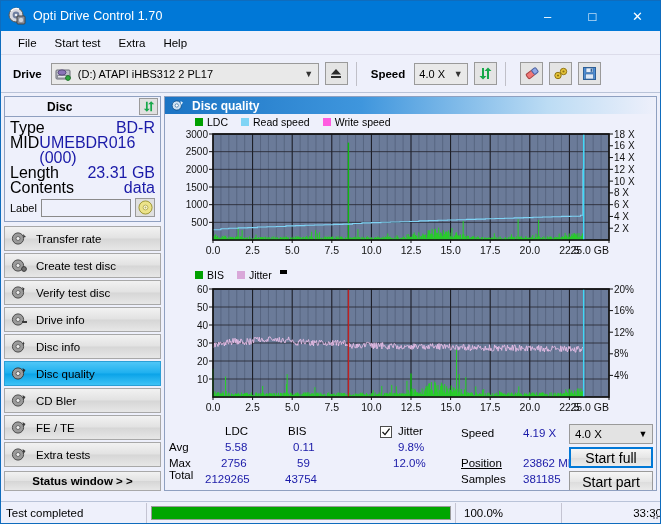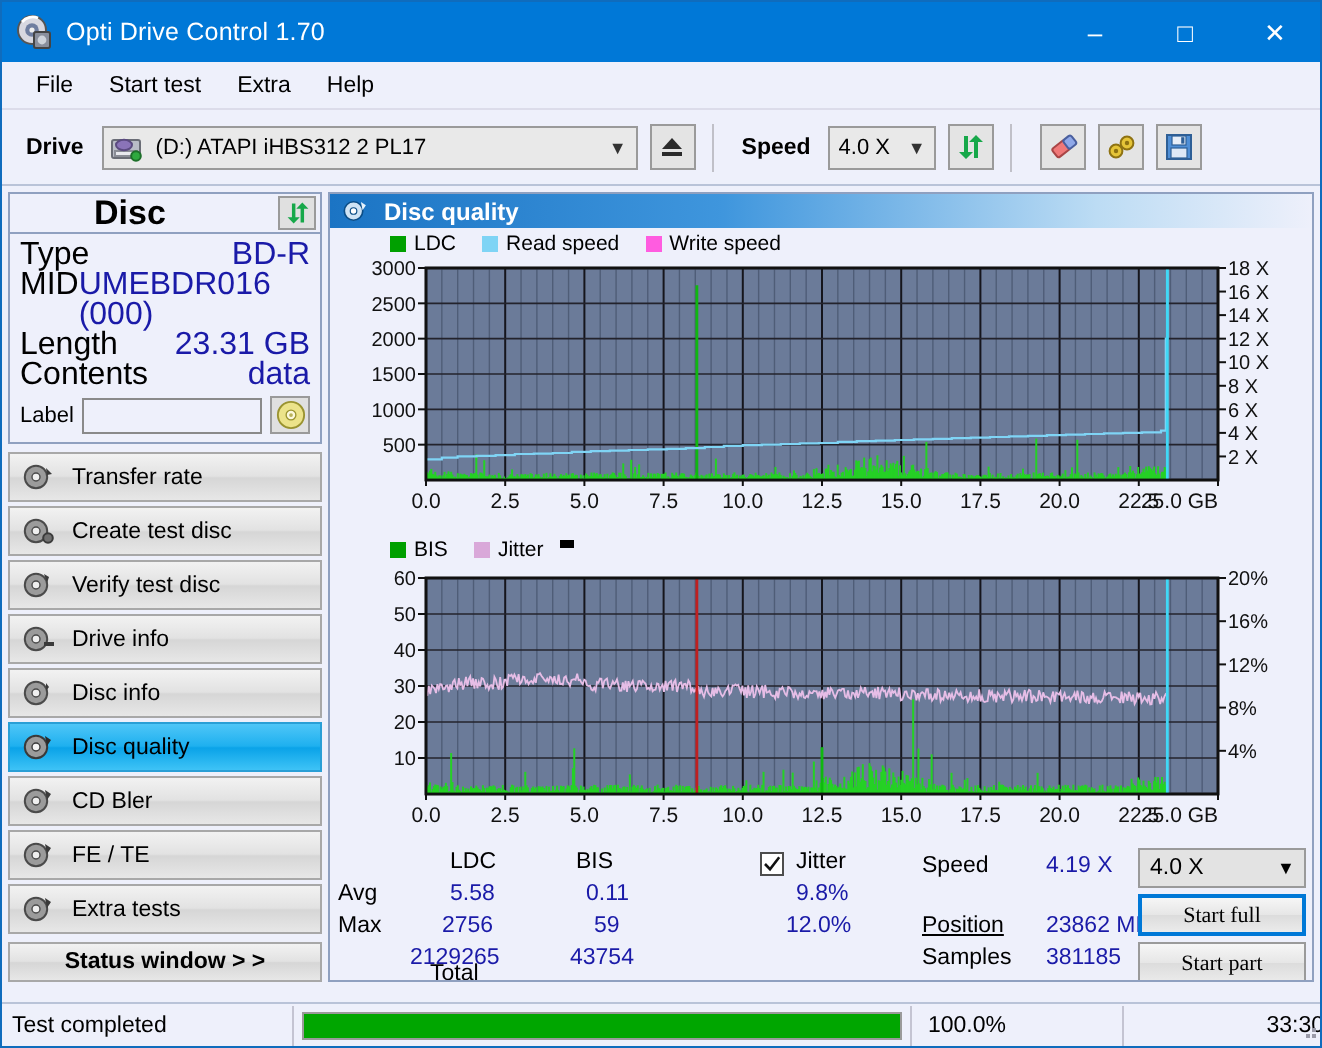--- a/index.html
+++ b/index.html
@@ -110,21 +110,21 @@
     border: 1px solid #8fa0c0;
     background: #eef0fb;
   }
   .disc-hdr {
     height: 20px;
     display: flex; align-items: center;
     border-bottom: 1px solid #8fa0c0;
     padding-left: 6px;
     background: #eef0fb;
   }
-  .disc-hdr b { font-size: 17px; padding-left: 36px; }
+  .disc-hdr b { font-size: 12px; padding-left: 36px; }
   .disc-hdr .hbtn {
     margin-left: auto; margin-right: 2px;
     width: 19px; height: 17px;
     background: #e0e0e0; border: 1px solid #9a9a9a;
     display: flex; align-items: center; justify-content: center;
   }
   .disc-rows { padding: 3px 5px 4px 5px; }
   .drow { display: flex; justify-content: space-between; line-height: 15px; font-size: 16px; }
   .drow .k { color: #000; }
   .drow .v { color: #1a1aa8; }
@@ -211,22 +211,21 @@
     width: 12px; height: 12px; border: 1px solid #4d4d4d; background: #fff;
     display: inline-flex; align-items: center; justify-content: center;
     position: absolute;
   }
   .chk svg { display:block; }
   .sbtn {
     position: absolute;
     background: linear-gradient(to bottom,#f6f6f6 0%,#e6e6e6 50%,#dcdcdc 51%,#ebebeb 100%);
     border: 1px solid #9a9a9a;
     display: flex; align-items: center; justify-content: center;
-    font-size: 11px;
-    font-family: Liberation Serif, serif;
+    font-size: 14px;
   }
   .sbtn.focus { border: 2px solid #0078d7; }
   .scombo {
     position: absolute;
     height: 20px; width: 84px;
     background: #e3e3e3; border: 1px solid #9a9a9a;
     display: flex; align-items: center;
     font-size: 11.5px;
   }
   .scombo .cap { padding-left: 5px; flex: 1 1 auto; }
@@ -1882,21 +1881,21 @@
         <div class="stat-cell k-blk" style="left:4px;   top:18px;">Avg</div>
         <div class="stat-cell v-blu" style="left:60px;  top:18px;">5.58</div>
         <div class="stat-cell v-blu" style="left:128px; top:18px;">0.11</div>
         <div class="stat-cell v-blu" style="left:233px; top:18px;">9.8%</div>
 
         <div class="stat-cell k-blk" style="left:4px;   top:34px;">Max</div>
         <div class="stat-cell v-blu" style="left:56px;  top:34px;">2756</div>
         <div class="stat-cell v-blu" style="left:132px; top:34px;">59</div>
         <div class="stat-cell v-blu" style="left:228px; top:34px;">12.0%</div>
 
-        <div class="stat-cell k-blk" style="left:4px;   top:58px;margin-left:46px;">Total</div>
+        <div class="stat-cell k-blk" style="left:4px;   top:46px;">Total</div>
         <div class="stat-cell v-blu" style="left:40px;  top:50px;">2129265</div>
         <div class="stat-cell v-blu" style="left:120px; top:50px;">43754</div>
 
         <div class="stat-cell k-blk" style="left:296px; top:4px;">Speed</div>
         <div class="stat-cell v-blu" style="left:358px; top:4px;">4.19 X</div>
         <div class="stat-cell k-blk" style="left:296px; top:34px;text-decoration:underline;">Position</div>
         <div class="stat-cell v-blu" style="left:358px; top:34px;">23862 MB</div>
         <div class="stat-cell k-blk" style="left:296px; top:50px;">Samples</div>
         <div class="stat-cell v-blu" style="left:358px; top:50px;">381185</div>
 

